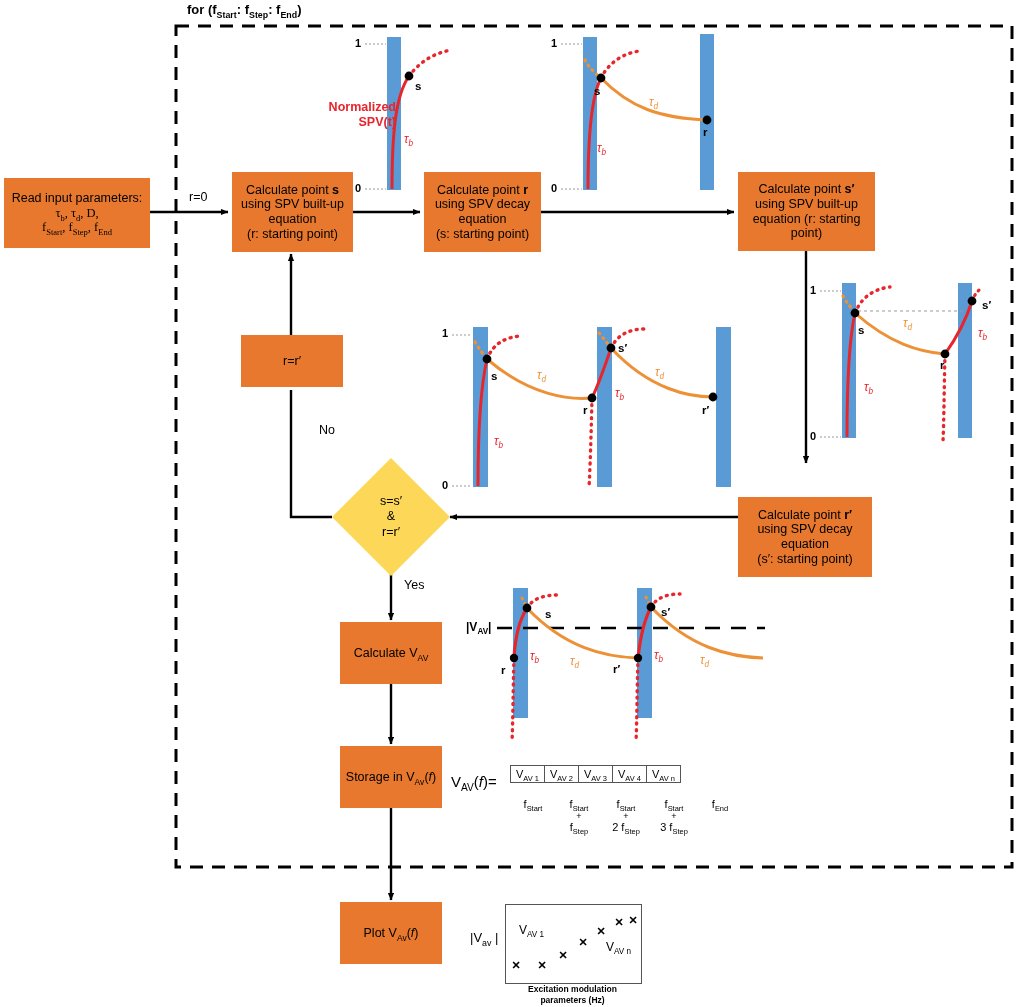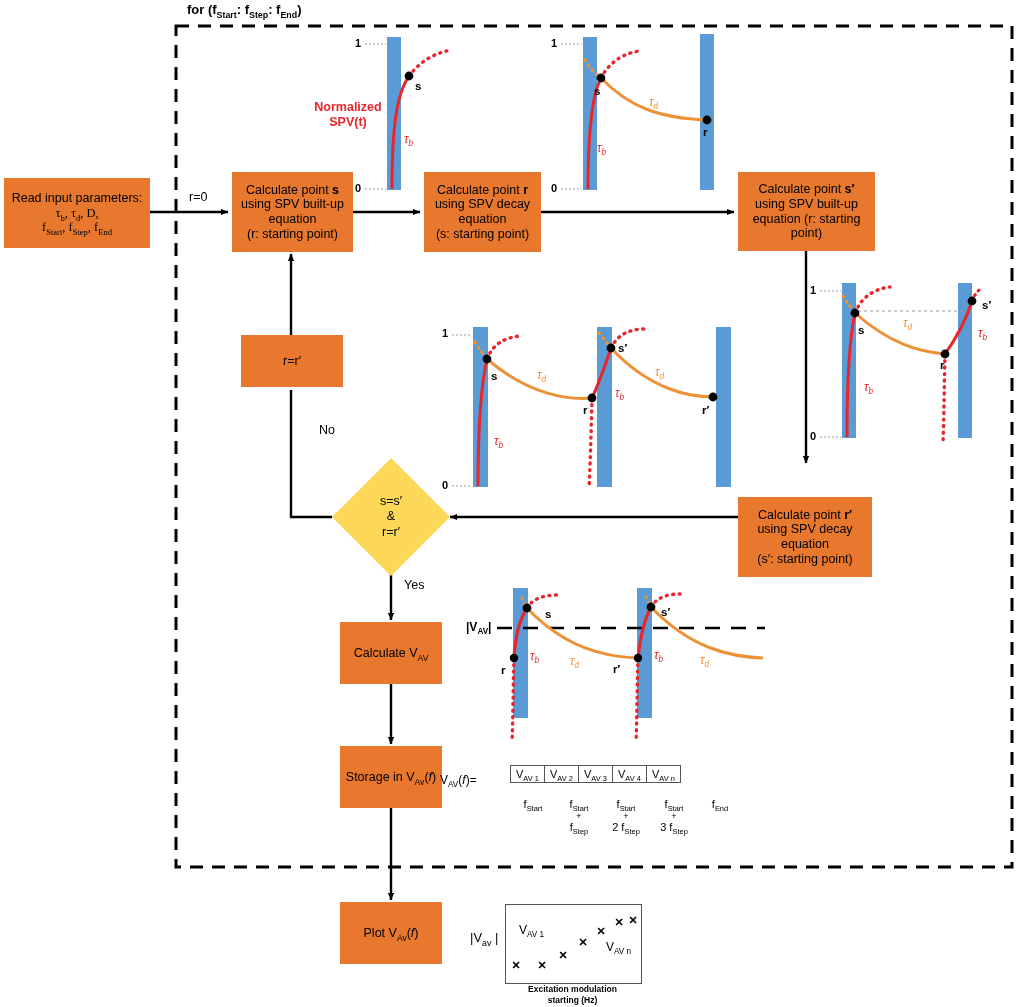--- a/index.html
+++ b/index.html
@@ -210,21 +210,21 @@
   </div>
 
   <div class="node proc" style="left:340px;top:902px;width:102px;height:62px;">
     <span>Plot V<sub>Av</sub>(<i>f</i>)</span>
   </div>
 
   <div class="lbl" style="left:189px;top:190px;">r=0</div>
   <div class="lbl" style="left:308px;top:423px;margin-left:11px;">No</div>
   <div class="lbl" style="left:404px;top:578px;">Yes</div>
 
-  <div class="lbl-red" style="position:absolute;left:300px;top:100px;width:96px;">
+  <div class="lbl-red" style="position:absolute;left:300px;top:100px;width:96px;text-align:right;">
     <div>Normalized</div>
     <div>SPV(t)</div>
   </div>
 
   <div class="axlab" style="left:355px;top:37px;">1</div>
   <div class="axlab" style="left:355px;top:182px;">0</div>
   <div class="ptlab" style="left:415px;top:80px;">s</div>
   <div class="taulab tau-b" style="left:404px;top:132px;">τ<sub><i>b</i></sub></div>
 
   <div class="axlab" style="left:551px;top:37px;">1</div>
@@ -257,21 +257,21 @@
   <div class="axlab" style="left:466px;top:620px;font-size:12px;">|V<sub>AV</sub>|</div>
   <div class="ptlab" style="left:545px;top:608px;">s</div>
   <div class="ptlab" style="left:661px;top:606px;">s′</div>
   <div class="ptlab" style="left:501px;top:664px;">r</div>
   <div class="ptlab" style="left:613px;top:663px;">r′</div>
   <div class="taulab tau-b" style="left:530px;top:649px;">τ<sub><i>b</i></sub></div>
   <div class="taulab tau-b" style="left:654px;top:648px;">τ<sub><i>b</i></sub></div>
   <div class="taulab tau-d" style="left:570px;top:654px;">τ<sub><i>d</i></sub></div>
   <div class="taulab tau-d" style="left:700px;top:653px;">τ<sub><i>d</i></sub></div>
 
-  <div class="lbl" style="left:440px;top:773px;font-size:12px;">V<sub>AV</sub>(<i>f</i>)=</div>
+  <div class="lbl" style="left:451px;top:773px;font-size:15px;">V<sub>AV</sub>(<i>f</i>)=</div>
 
   <table class="vtab" style="position:absolute;left:510px;top:765px;">
     <tbody>
         <tr>
       <td>V<sub>AV 1</sub></td>
       <td>V<sub>AV 2</sub></td>
       <td>V<sub>AV 3</sub></td>
       <td>V<sub>AV 4</sub></td>
       <td>V<sub>AV n</sub></td>
     </tr>
@@ -312,16 +312,16 @@
         <text x="127" y="19">✕</text>
       </g>
     </svg>
   </div>
   <div class="lbl" style="left:470px;top:930px;font-size:13px;">|V<sub>av</sub> |</div>
   <div class="lbl" style="left:519px;top:923px;font-size:12px;">V<sub>AV 1</sub></div>
   <div class="lbl" style="left:606px;top:940px;font-size:12px;">V<sub>AV n</sub></div>
   <div style="position:absolute;left:505px;top:984px;width:135px;text-align:center;
               font-size:8.5px;font-weight:bold;line-height:1.25;">
     <div>Excitation modulation</div>
-    <div>starting (Hz)</div>
+    <div>parameters (Hz)</div>
   </div>
 
 </div>
 
 </body></html>

